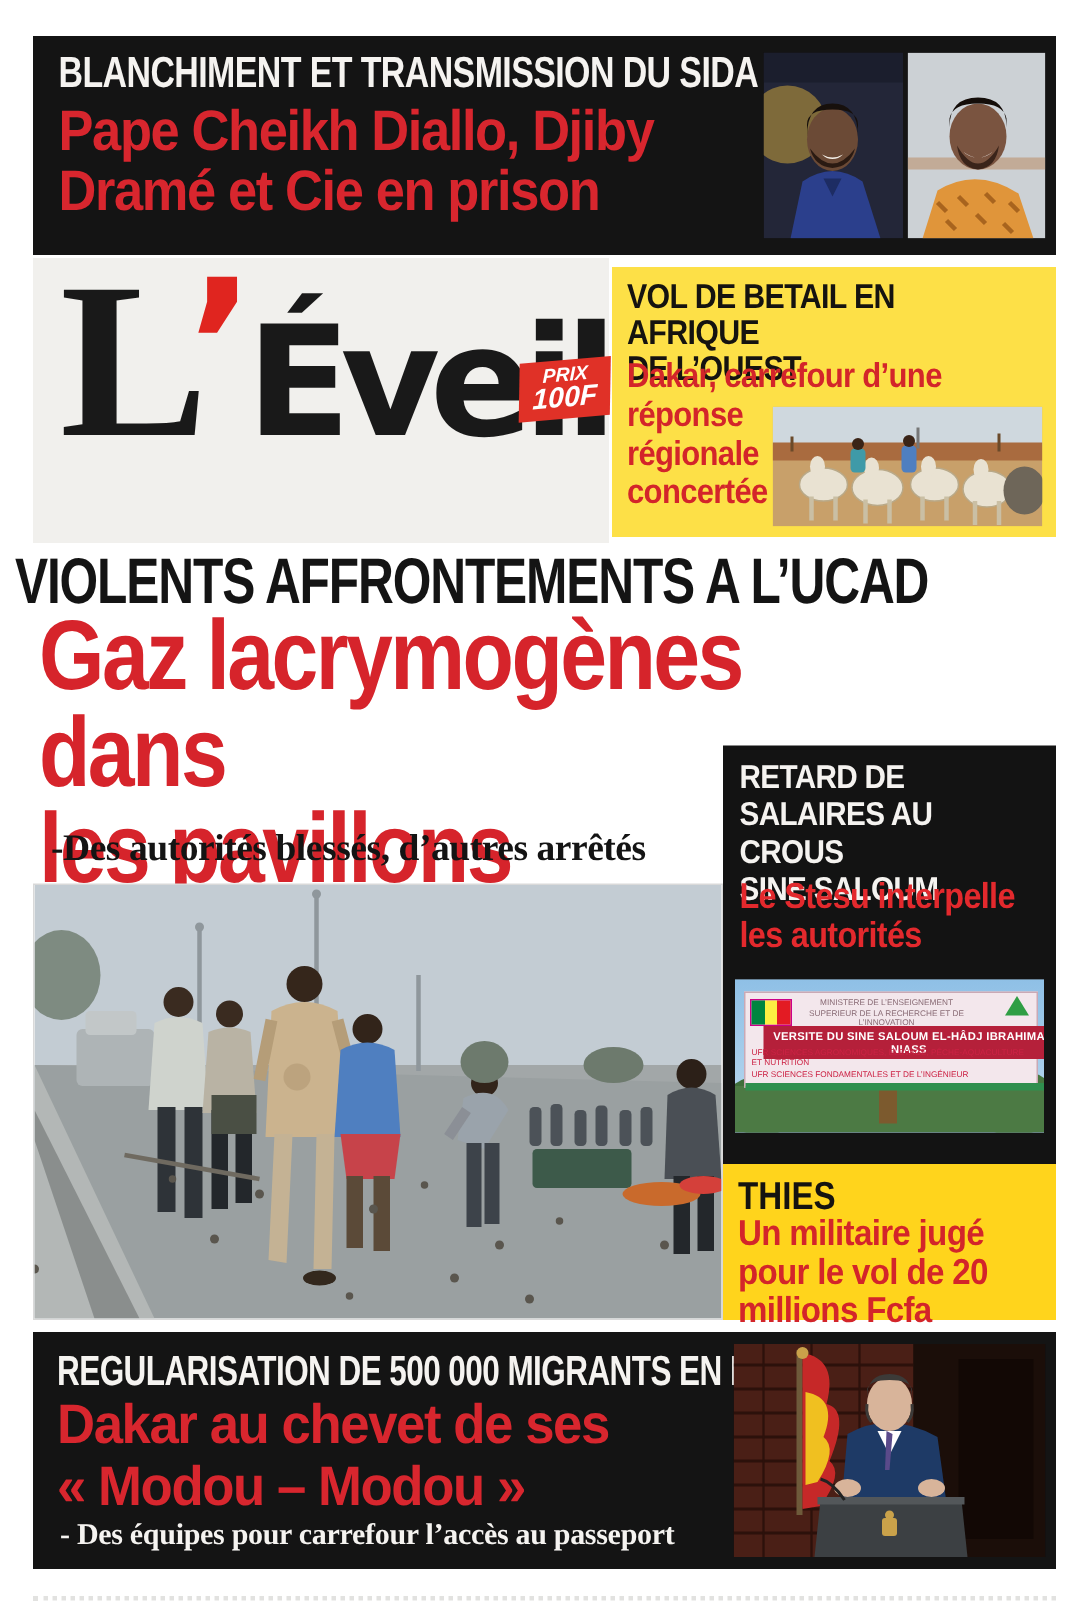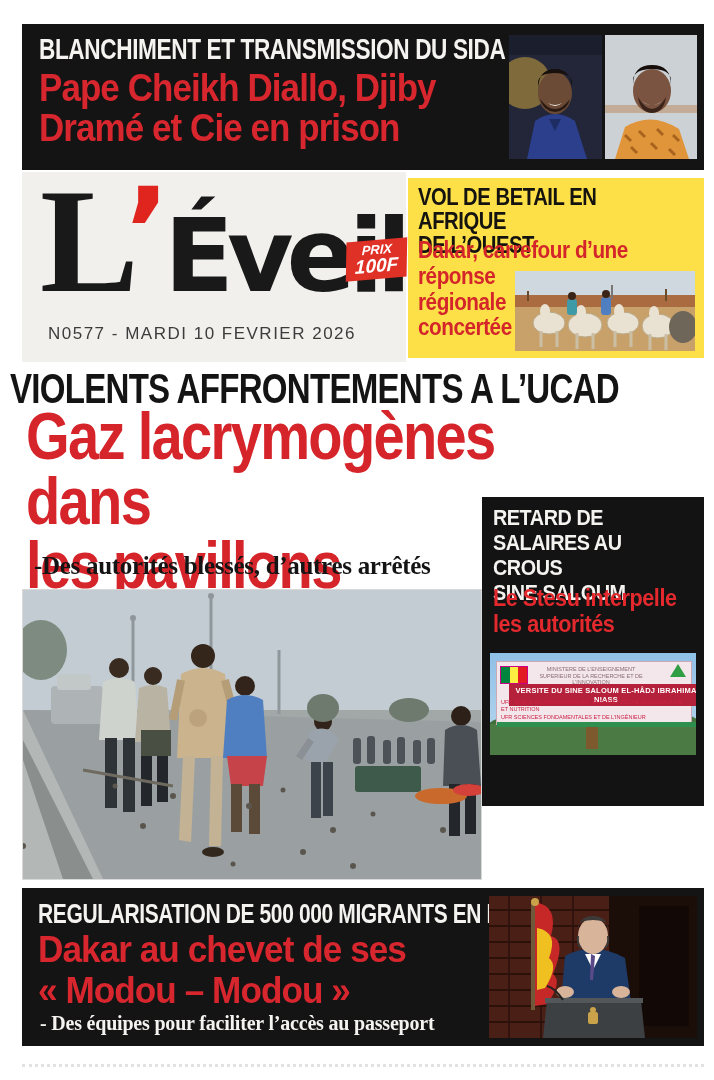--- a/index.html
+++ b/index.html
@@ -160,21 +160,20 @@
   <div class="abs masthead-bg"></div>
   <div class="abs logo">
     <span class="logo-l">L</span>
       <span class="logo-apos">’</span>
       <span class="logo-rest">Éveil</span>
   </div>
   <div class="abs price-badge">
     <span class="l1">PRIX</span>
     <span class="l2">100F</span>
   </div>
-  <div class="abs issue-line">N0577 - MARDI 10 FEVRIER 2026</div>
 
   <div class="abs cattle-box">
     <div class="abs cattle-title">VOL DE BETAIL EN AFRIQUE
 DE L’OUEST</div>
     <div class="abs cattle-sub">Dakar, carrefour d’une
 réponse
 régionale
 concertée</div>
     <div class="abs cattle-photo">
       <svg width="180" height="80" viewBox="0 0 180 80" aria-hidden="true">
@@ -334,26 +333,32 @@
         <div class="sign-main">VERSITE DU SINE SALOUM EL-HÂDJ IBRAHIMA NIASS</div>
         <div class="sign-ufr">
           <div>UFR SCIENCES AGRONOMIQUES, ELEVAGE, PÊCHE-AQUACULTURE ET NUTRITION</div>
           <div>UFR SCIENCES FONDAMENTALES ET DE L’INGÉNIEUR</div>
         </div>
         <div class="sign-green" style="top:60px"></div>
       </div>
     </div>
   </div>
 
+  <div class="abs thies-box">
+    <div class="abs thies-title">THIES</div>
+    <div class="abs thies-sub"> Un militaire jugé
+pour le vol de 20
+millions Fcfa</div>
+  </div>
 
   <div class="abs bottom-banner">
     <div class="abs bottom-kicker">REGULARISATION DE 500 000 MIGRANTS EN ESPAGNE</div>
     <div class="abs bottom-headline">Dakar au chevet de ses
 « Modou – Modou »</div>
-    <div class="abs bottom-subhead">- Des équipes pour faciliter l’accès au passeport</div>
+    <div class="abs bottom-subhead">- Des équipes pour carrefour l’accès au passeport</div>
     <div class="abs sanchez-photo">
       <svg width="208" height="142" viewBox="0 0 208 142" aria-hidden="true">
         <rect width="208" height="142" fill="#170c08"></rect>
         <g>
           <rect x="0" y="0" width="120" height="142" fill="#4a1f16"></rect>
           <g stroke="#2c110b" stroke-width="2">
             <path d="M0 14 H120 M0 30 H120 M0 46 H120 M0 62 H120 M0 78 H120 M0 94 H120 M0 110 H120 M0 126 H120"></path>
             <path d="M20 0 V142 M52 0 V142 M84 0 V142" stroke-width="1.5"></path>
           </g>
         </g>

